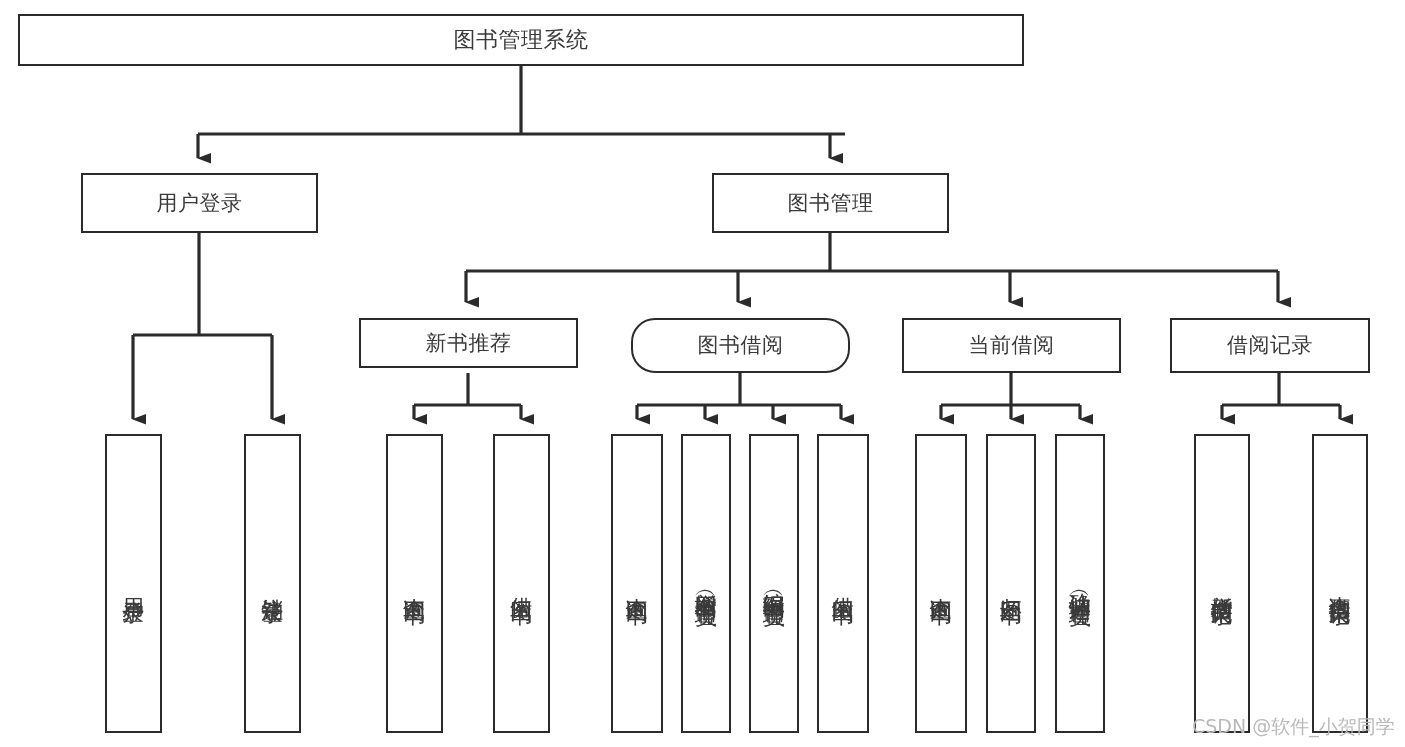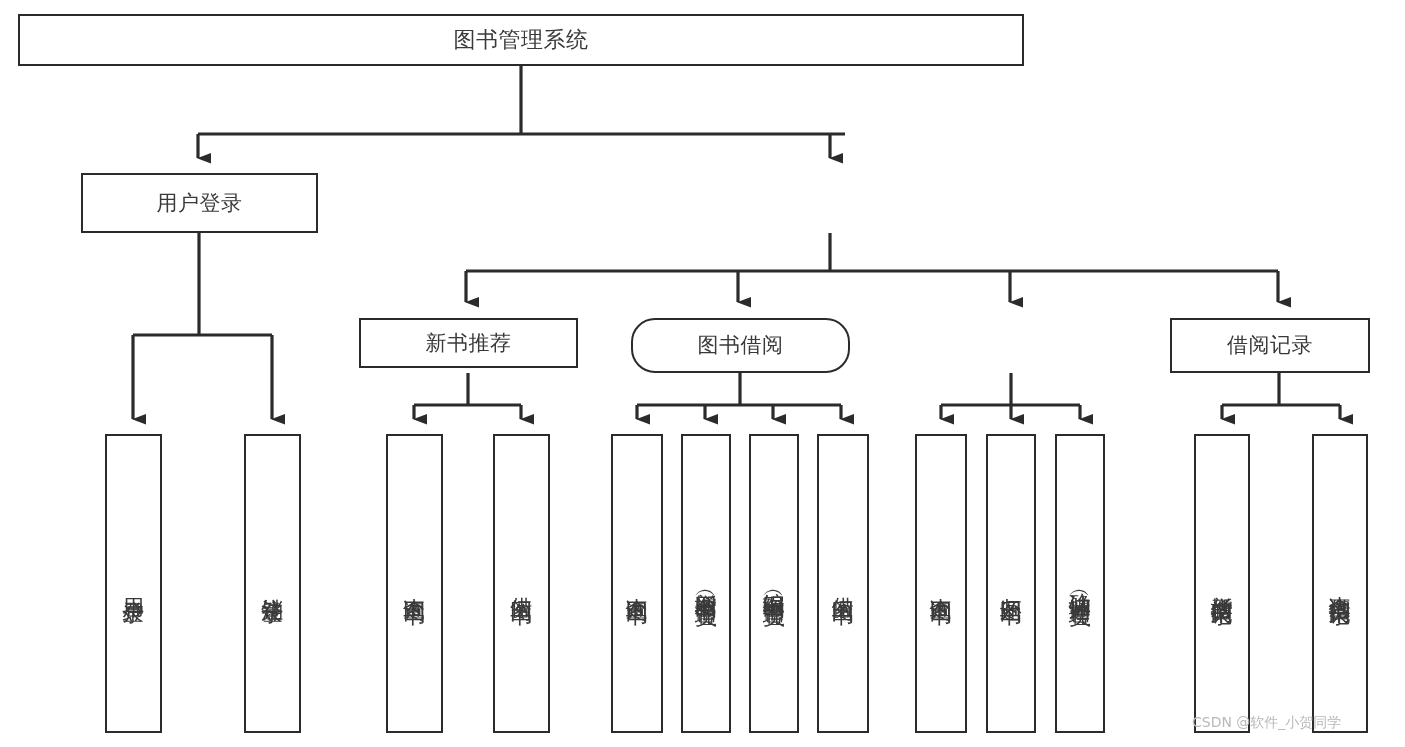--- a/index.html
+++ b/index.html
@@ -61,21 +61,21 @@
     text-orientation: upright;
     font-size: 22px;
     line-height: 1.06;
     letter-spacing: 2px;
     white-space: nowrap;
   }
   #watermark {
     position: absolute;
     left: 1192px;
     top: 714px;
-    font-size: 14px;
+    font-size: 19px;
     color: #b9b9b9;
     white-space: nowrap;
     font-family: "DejaVu Sans", "Liberation Sans", sans-serif;
   }
 </style>
 </head>
 <body>
 
 <div id="canvas">
 
@@ -129,27 +129,33 @@
     </g>
   </svg>
 
   <div class="node horiz" id="node-root" style="left:18px; top:14px; width:1006px; height:52px;">
     <span class="node-label">图书管理系统</span>
   </div>
 
   <div class="node horiz" style="left:81px; top:173px; width:237px; height:60px;">
     <span class="node-label">用户登录</span>
   </div>
+  <div class="node horiz" style="left:712px; top:173px; width:237px; height:60px;">
+    <span class="node-label">图书管理</span>
+  </div>
 
   <div class="node horiz" style="left:359px; top:318px; width:219px; height:50px;">
     <span class="node-label">新书推荐</span>
   </div>
   <div class="node horiz" style="left:631px; top:318px; width:219px; height:55px;border-radius:24px;">
     <span class="node-label">图书借阅</span>
   </div>
+  <div class="node horiz" style="left:902px; top:318px; width:219px; height:55px;">
+    <span class="node-label">当前借阅</span>
+  </div>
   <div class="node horiz" style="left:1170px; top:318px; width:200px; height:55px;">
     <span class="node-label">借阅记录</span>
   </div>
 
   <div class="node vert" style="left:105px; top:434px; width:57px; height:299px;">
     <span class="node-label">用户登录</span>
   </div>
   <div class="node vert" style="left:244px; top:434px; width:57px; height:299px;">
     <span class="node-label">注销登录</span>
   </div>

